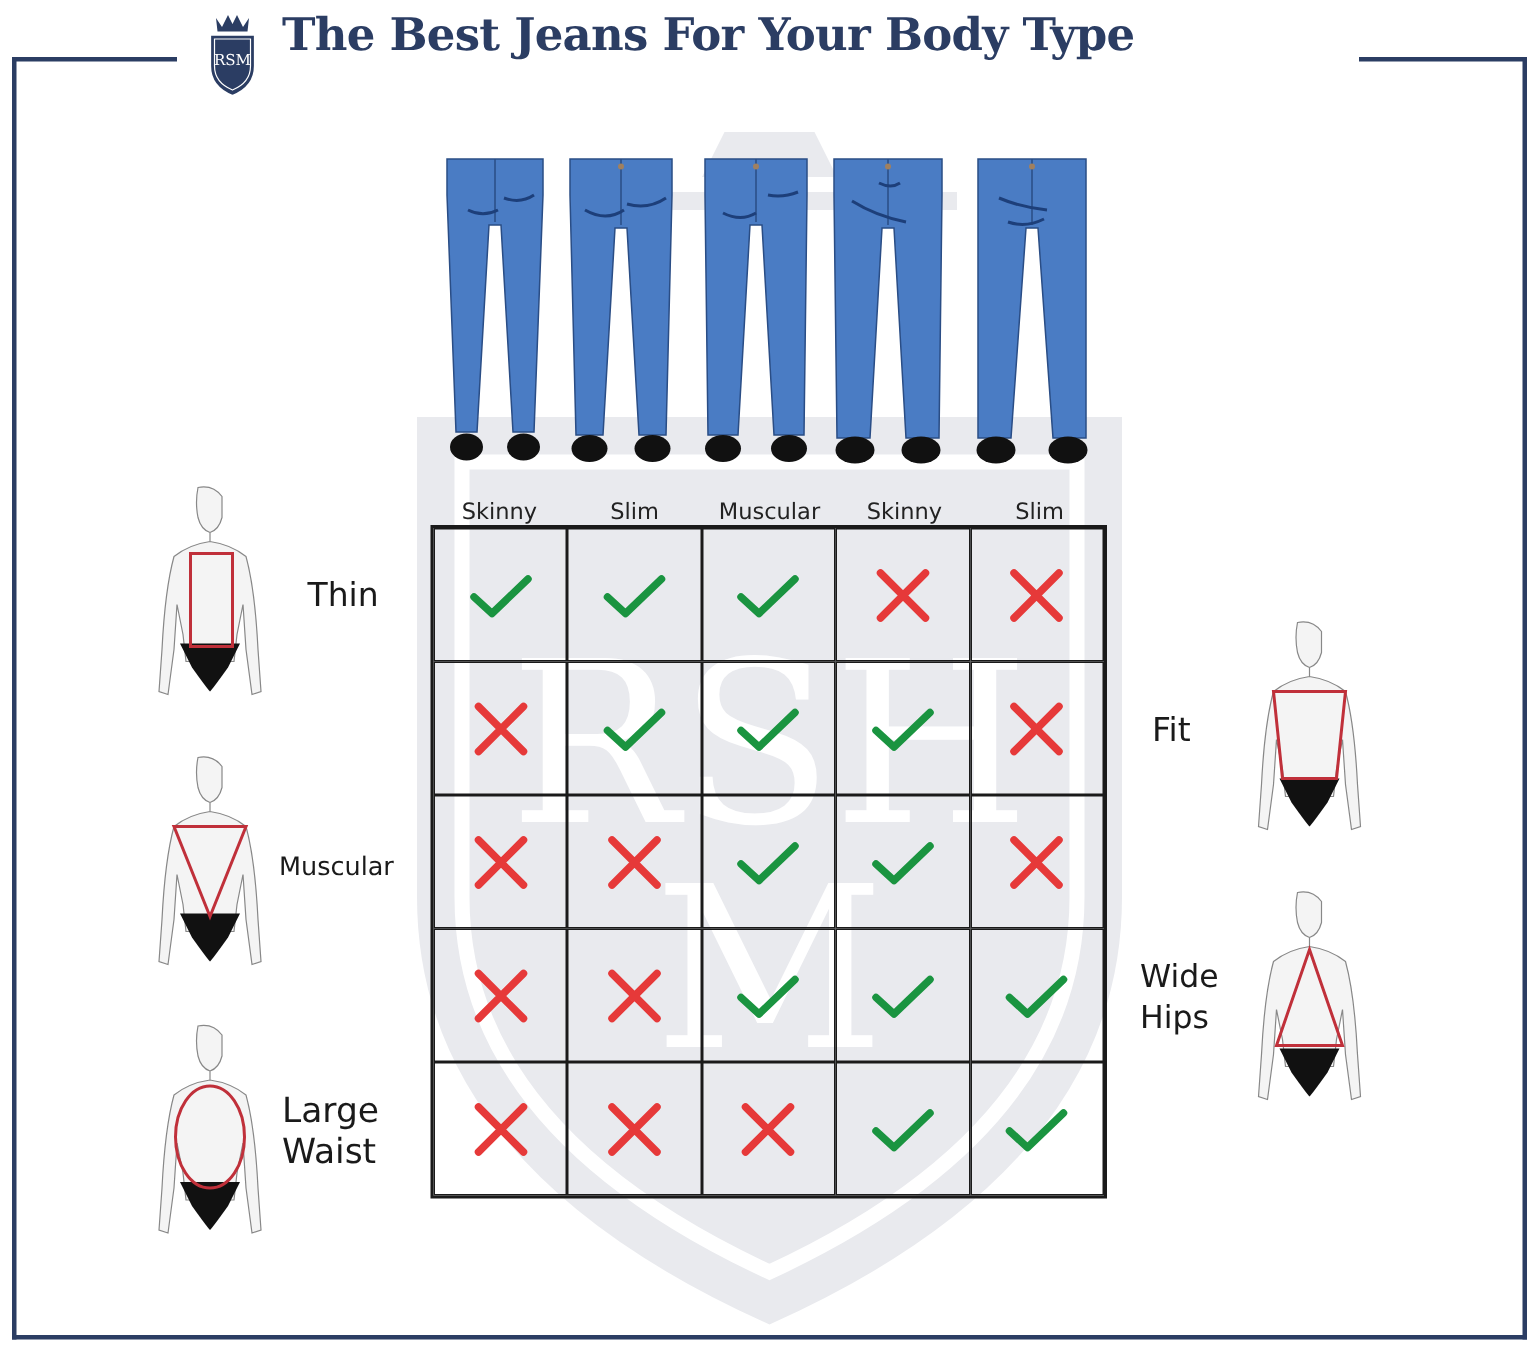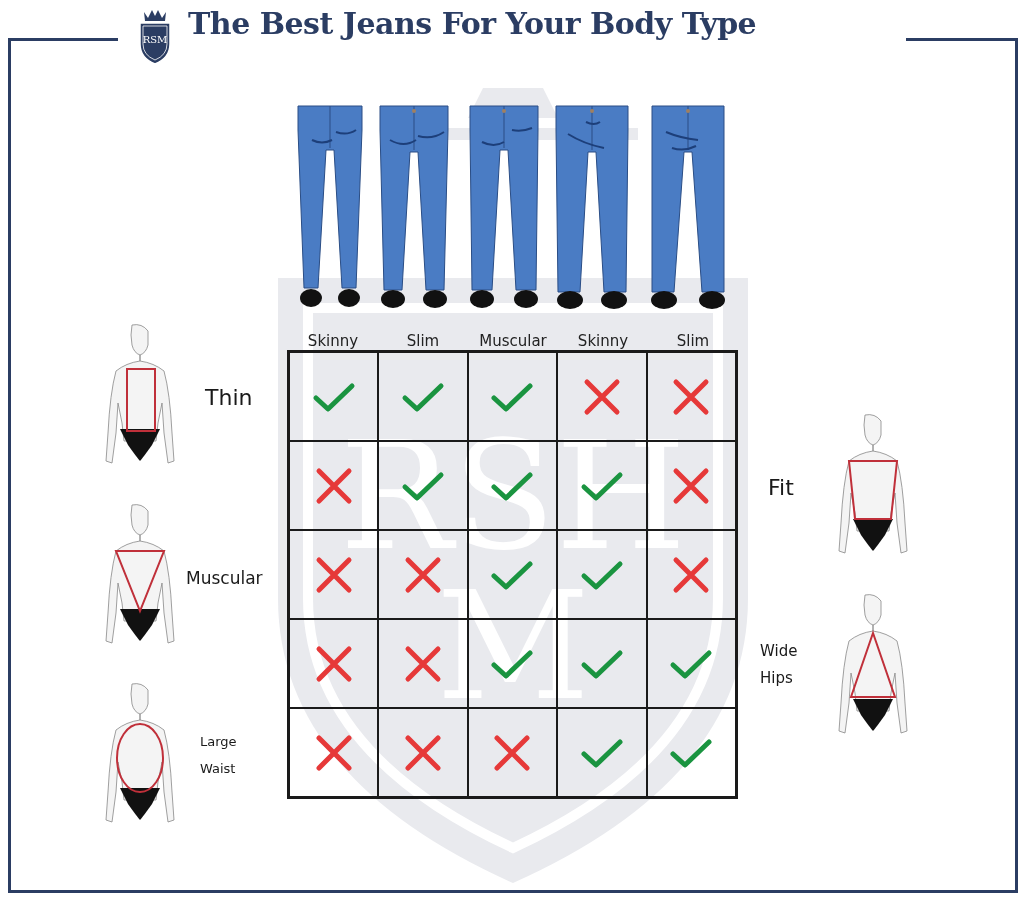--- a/index.html
+++ b/index.html
@@ -260,25 +260,25 @@
 <svg class="body-fig" style="left:102px;top:503px" width="76" height="145" viewBox="0 0 76 145">
   <use href="#man"></use>
   <path d="M14 48 L62 48 L38 108 Z" fill="none" stroke="#c0303a" stroke-width="2"></path>
 </svg>
 <div class="body-label" style="left:186px;top:565px;width:100px;font-size:17px">Muscular</div>
 
 <svg class="body-fig" style="left:835px;top:593px" width="76" height="145" viewBox="0 0 76 145">
   <use href="#man"></use>
   <path d="M38 40 L60 104 L16 104 Z" fill="none" stroke="#c0303a" stroke-width="2"></path>
 </svg>
-<div class="body-label" style="left:760px;top:638px;width:64px;font-size:15px">
+<div class="body-label" style="left:760px;top:638px;width:64px;font-size:21px">
   <div>Wide</div>
   <div>Hips</div>
 </div>
 
 <svg class="body-fig" style="left:102px;top:682px" width="76" height="145" viewBox="0 0 76 145">
   <use href="#man"></use>
   <ellipse cx="38" cy="76" rx="23" ry="34" fill="none" stroke="#c0303a" stroke-width="2"></ellipse>
 </svg>
-<div class="body-label" style="left:200px;top:728px;width:72px;font-size:13px">
+<div class="body-label" style="left:188px;top:728px;width:72px;font-size:23px">
   <div>Large</div>
   <div>Waist</div>
 </div>
 
 </body></html>

